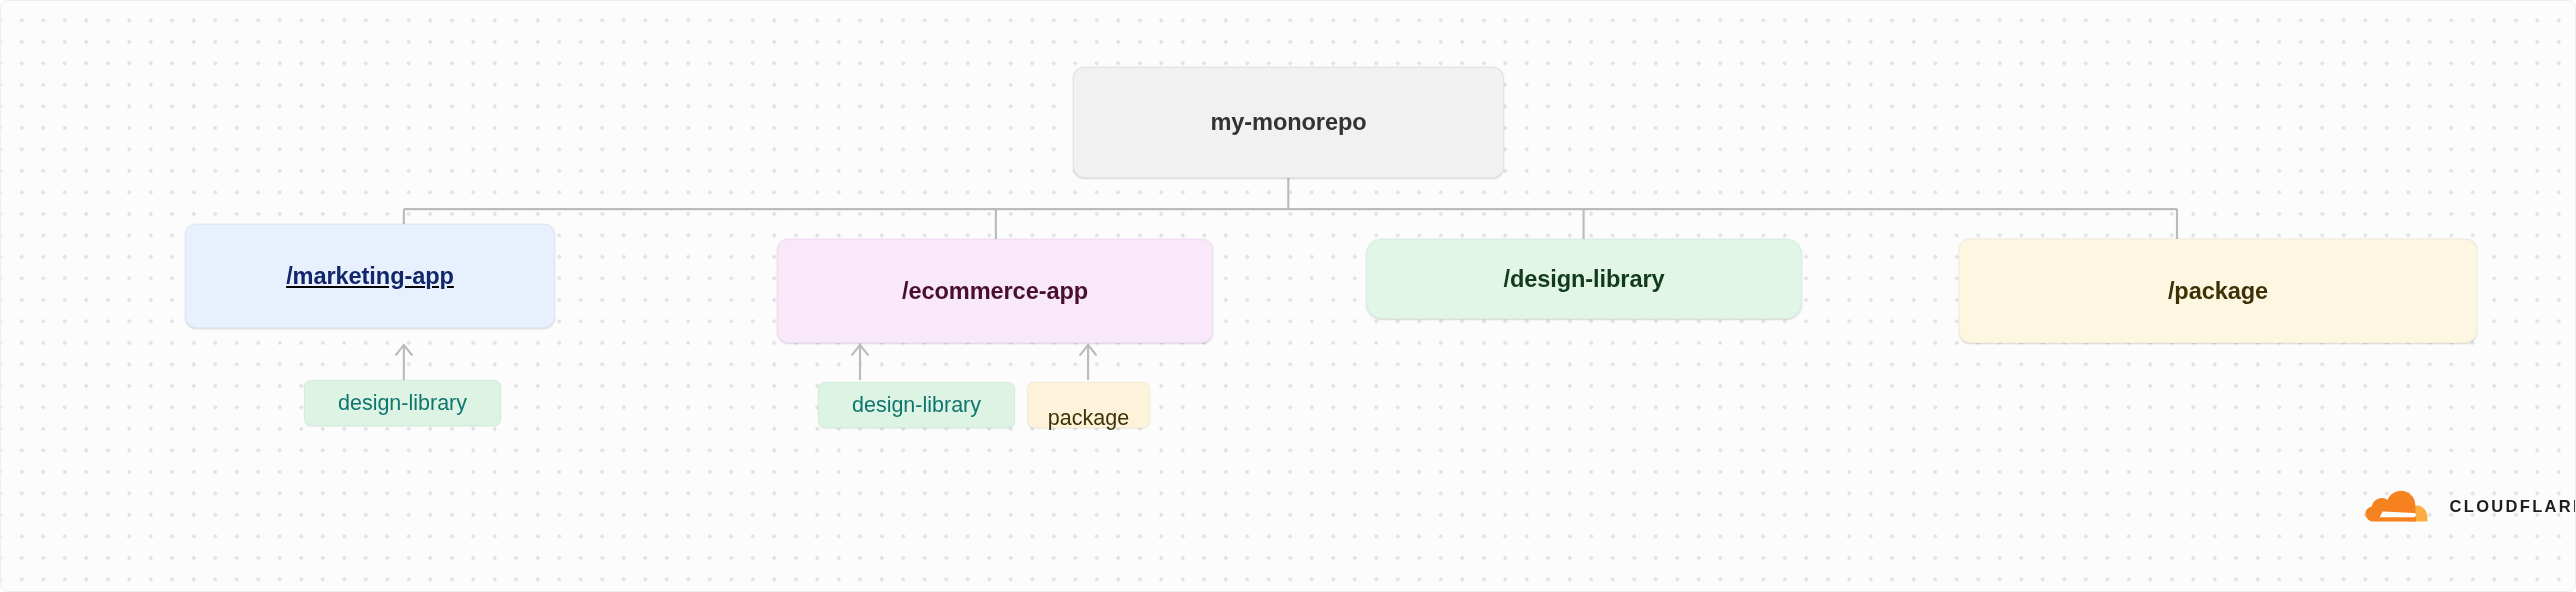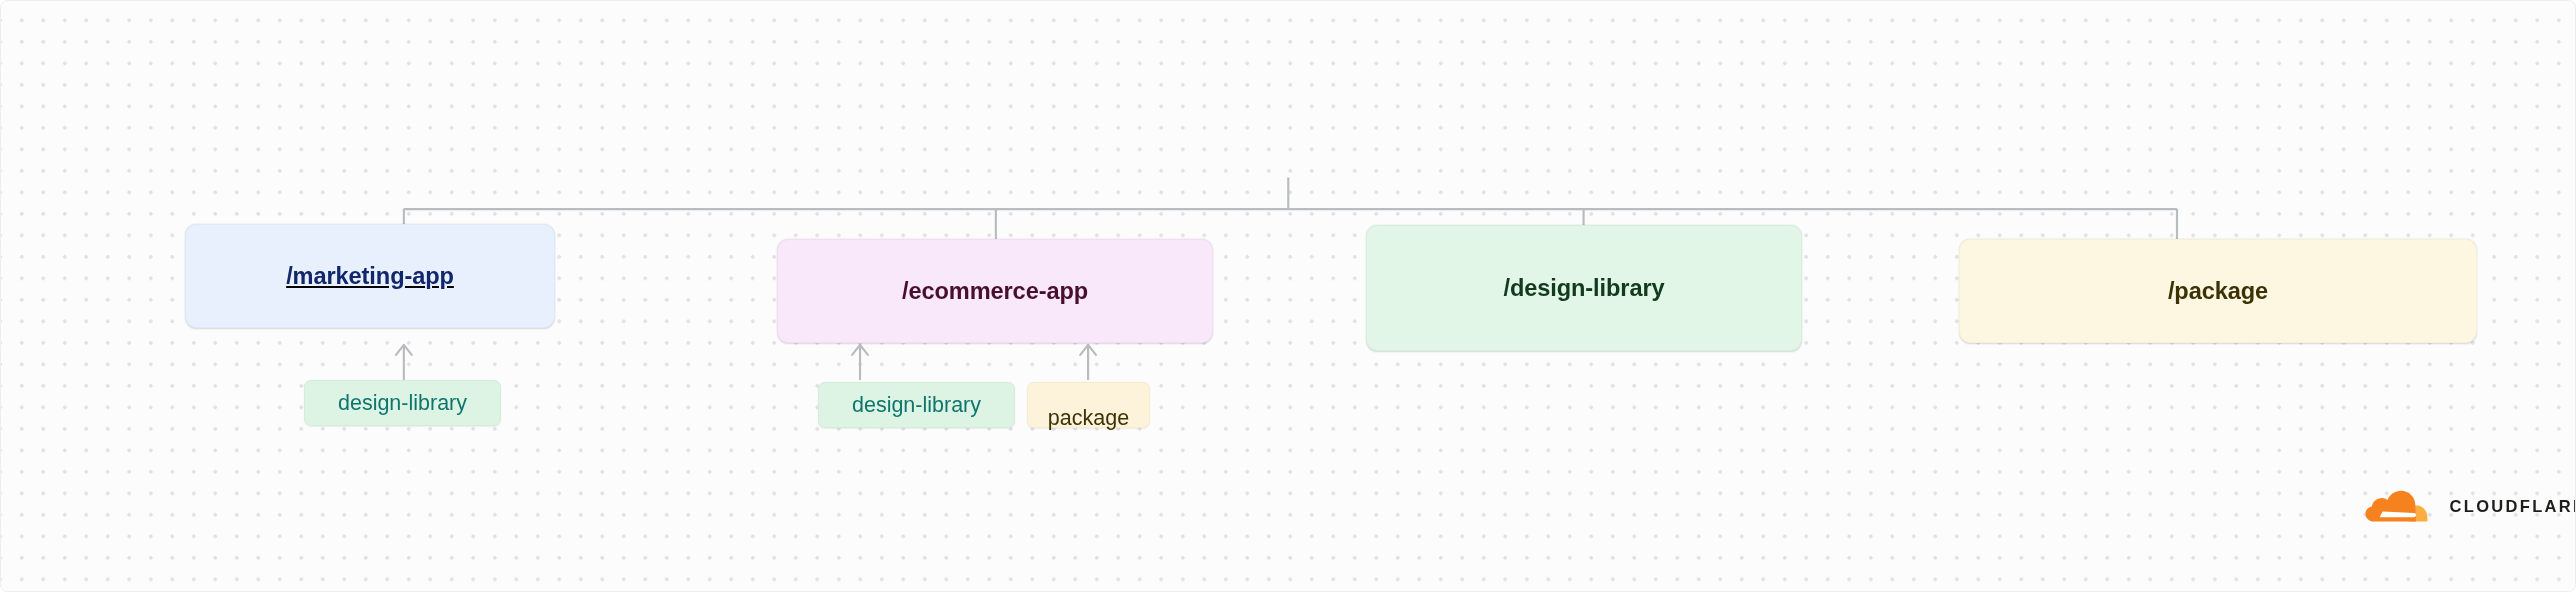--- a/index.html
+++ b/index.html
@@ -148,30 +148,33 @@
       <path d="M1200,530 L1200,482"></path>
       <path d="M1519,530 L1519,482"></path>
     </g>
     <g fill="none" stroke="#b9bcbf" stroke-width="3" stroke-linecap="round" stroke-linejoin="round">
       <path d="M551,495 L562,481 L573,495"></path>
       <path d="M1189,495 L1200,481 L1211,495"></path>
       <path d="M1508,495 L1519,481 L1530,495"></path>
     </g>
   </svg>
 
+  <div class="node root" style="left:1072px; top:66px; width:431px; height:111px;">
+    <span class="node-label">my-monorepo</span>
+  </div>
 
   <div class="node blue" style="left:184px; top:223px; width:370px; height:104px;text-decoration:underline;">
     <span class="node-label">/marketing-app</span>
   </div>
 
   <div class="node purple" style="left:776px; top:238px; width:436px; height:104px;">
     <span class="node-label">/ecommerce-app</span>
   </div>
 
-  <div class="node green" style="left:1365px; top:224px; width:436px; height:126px;">
+  <div class="node green" style="left:1365px; top:238px; width:436px; height:80px;border-radius:16px;">
     <span class="node-label">/design-library</span>
   </div>
 
   <div class="node yellow" style="left:1958px; top:238px; width:518px; height:104px;">
     <span class="node-label">/package</span>
   </div>
 
   <div class="pill green" style="left:303px; top:379px; width:197px;">
     <span class="pill-label">design-library</span>
   </div>

